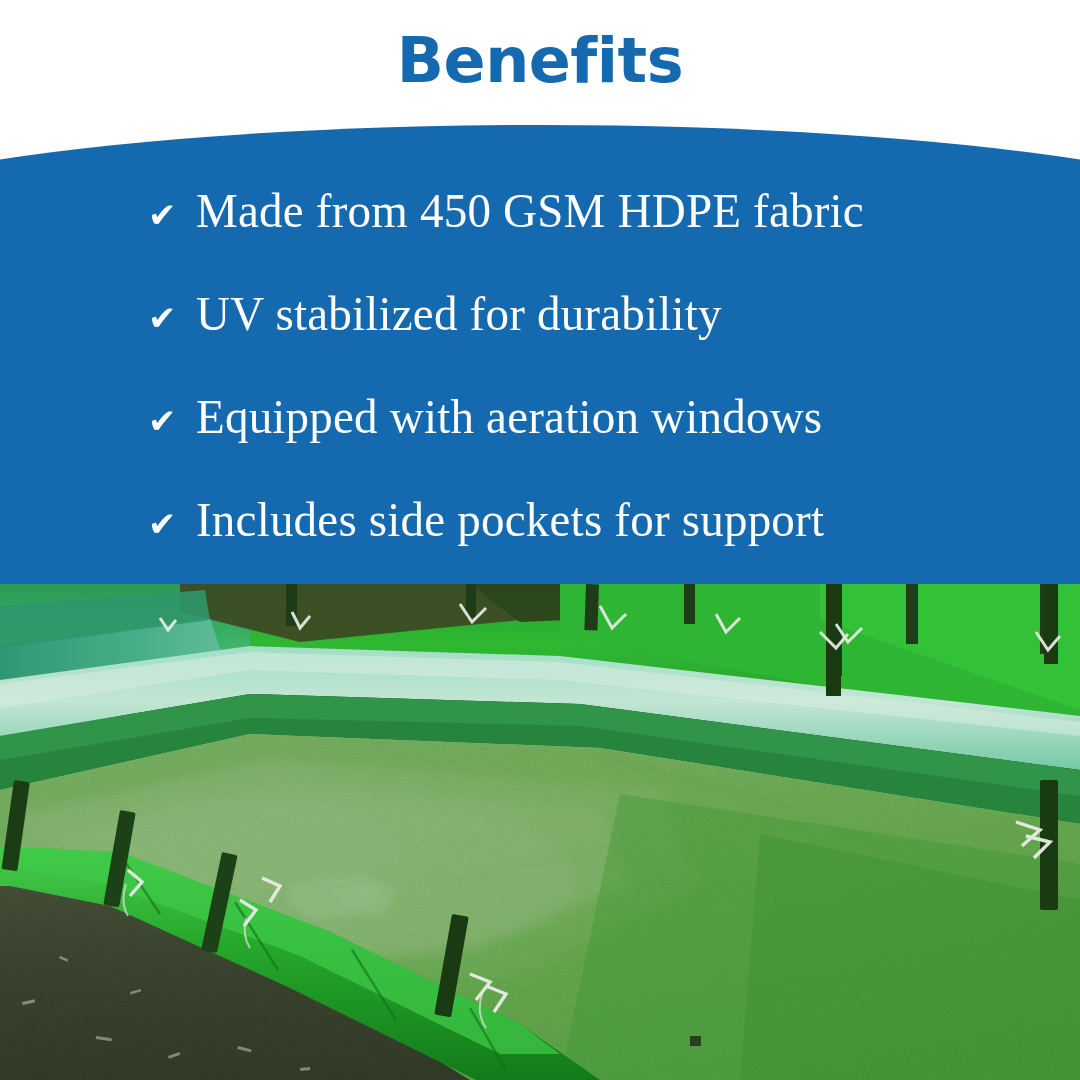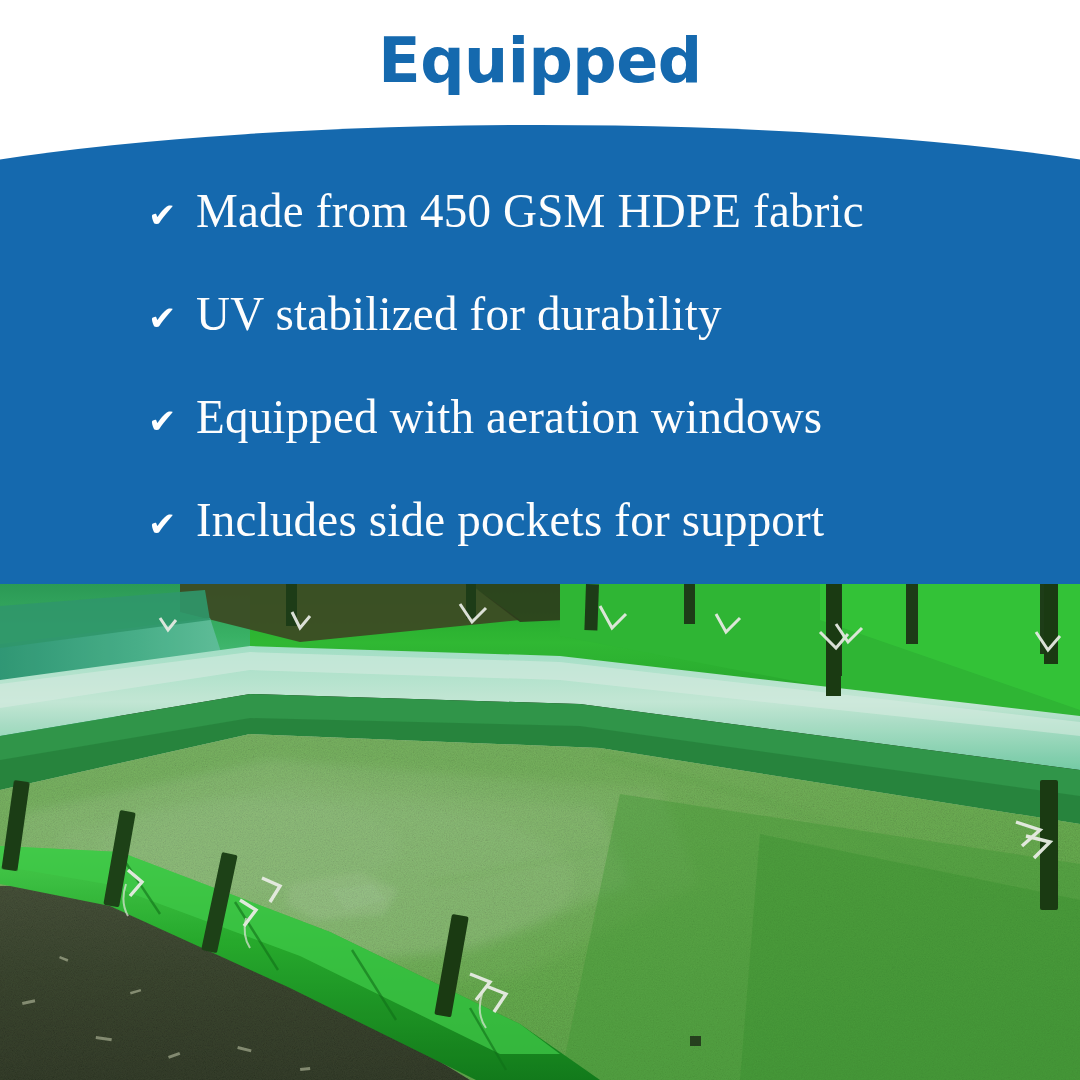--- a/index.html
+++ b/index.html
@@ -286,21 +286,21 @@
         <rect x="0" y="0" width="1080" height="496" fill="#ffffff" opacity="0.02"></rect>
       </g>
     </svg>
   </div>
 
   <div id="benefits-panel">
     <div id="panel-fill"></div>
   </div>
 
   <div id="header-area" style="height:125px;">
-    <div id="page-title">Equipped</div>
+    <div id="page-title">Benefits</div>
   </div>
 
   <div id="benefit-list">
 
     <div class="benefit-item">
       <span class="benefit-check">✔</span>
       <span class="benefit-text">Made from 450 GSM HDPE fabric</span>
     </div>
 
     <div class="benefit-item">

